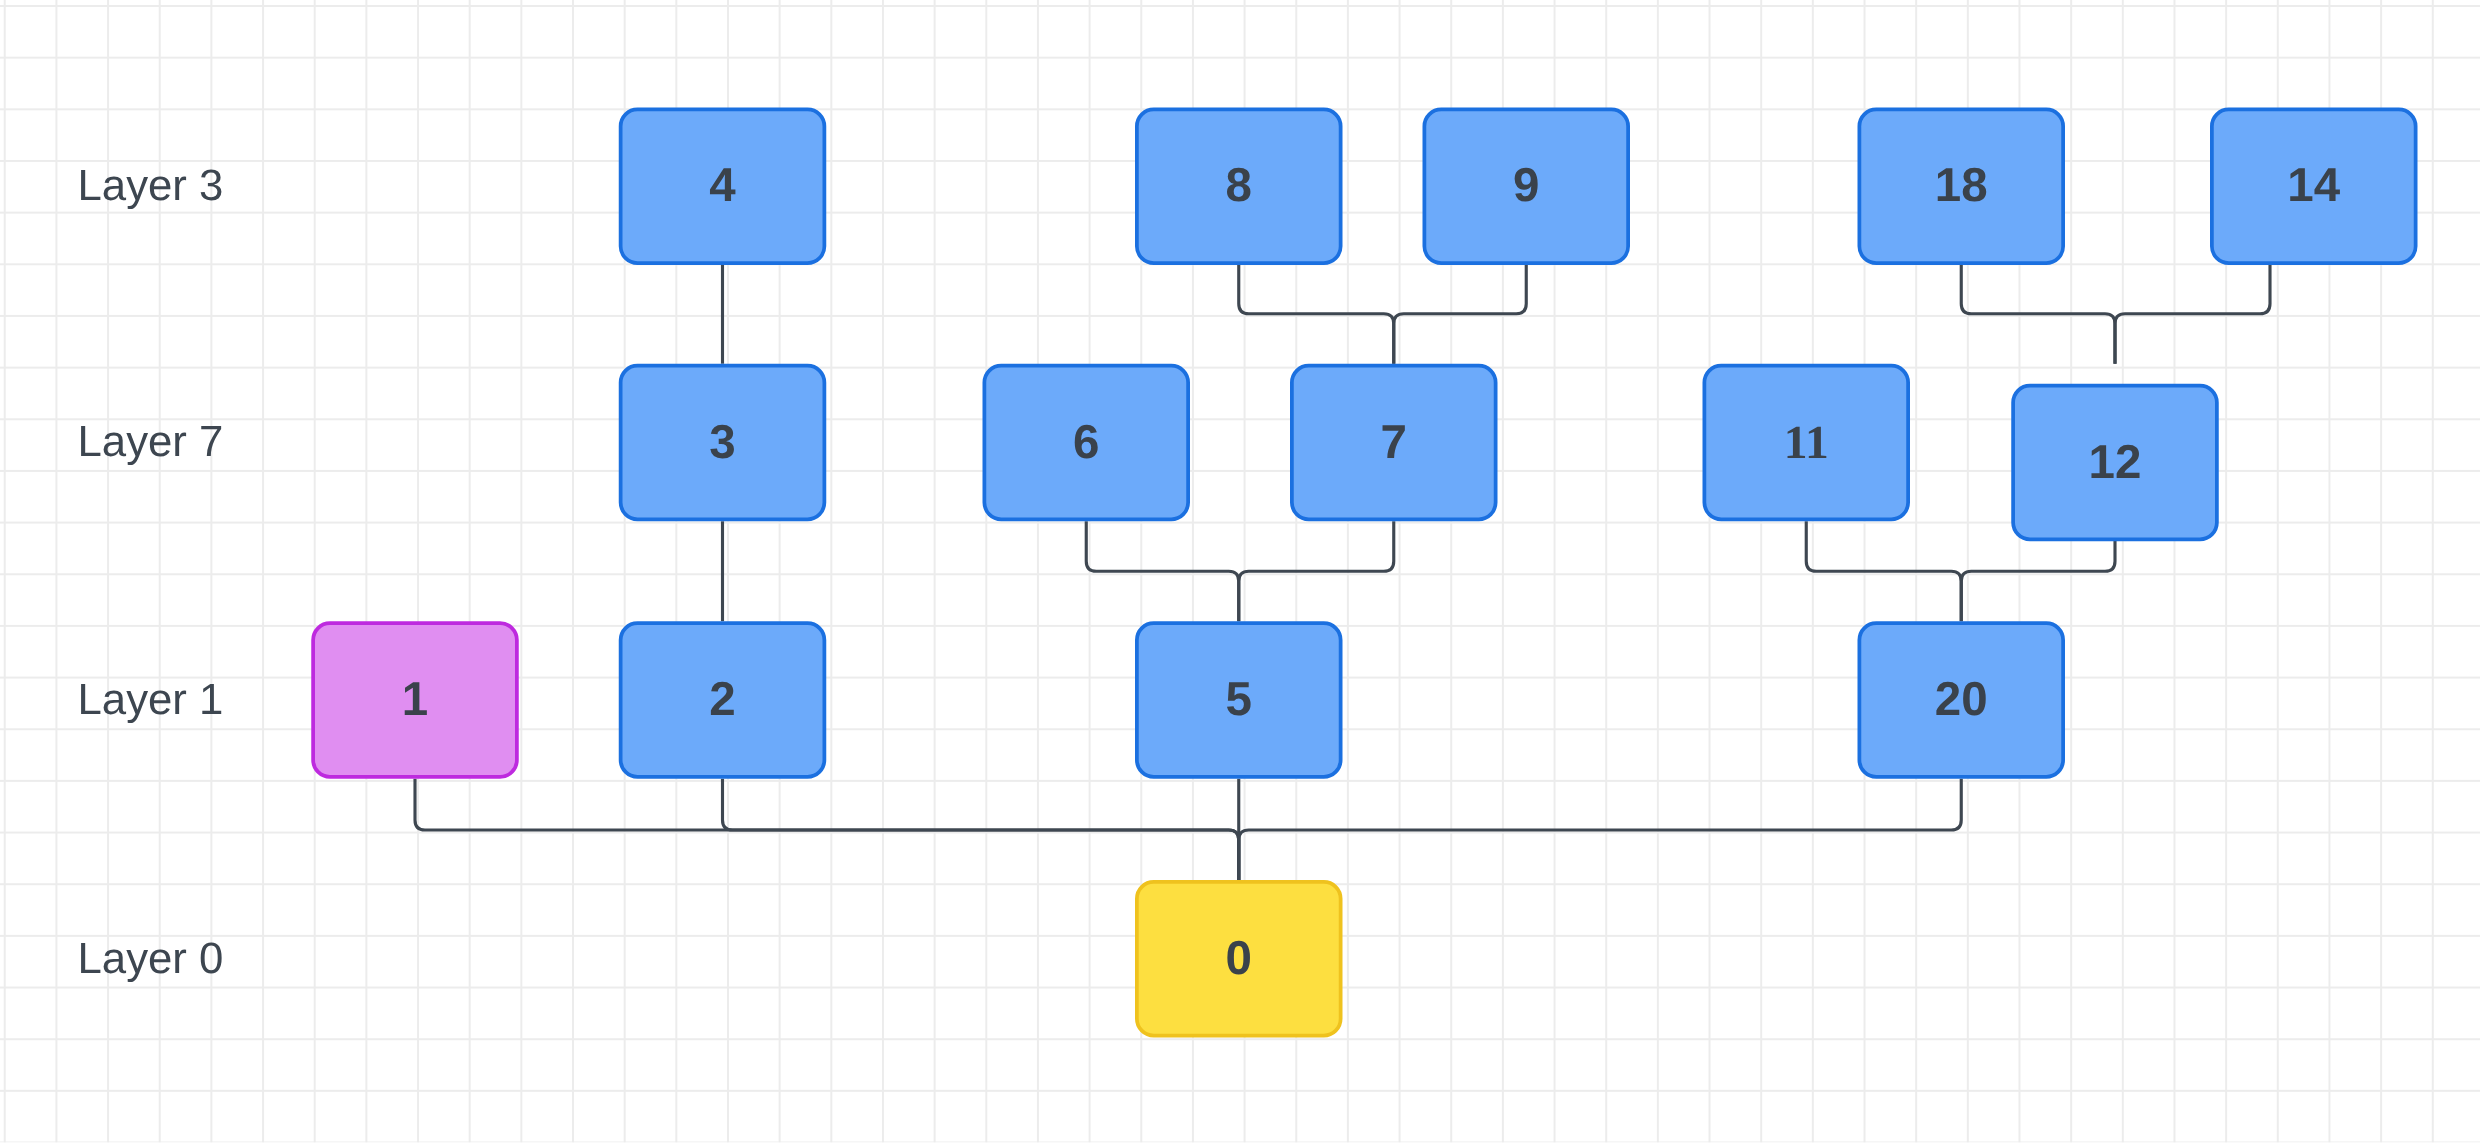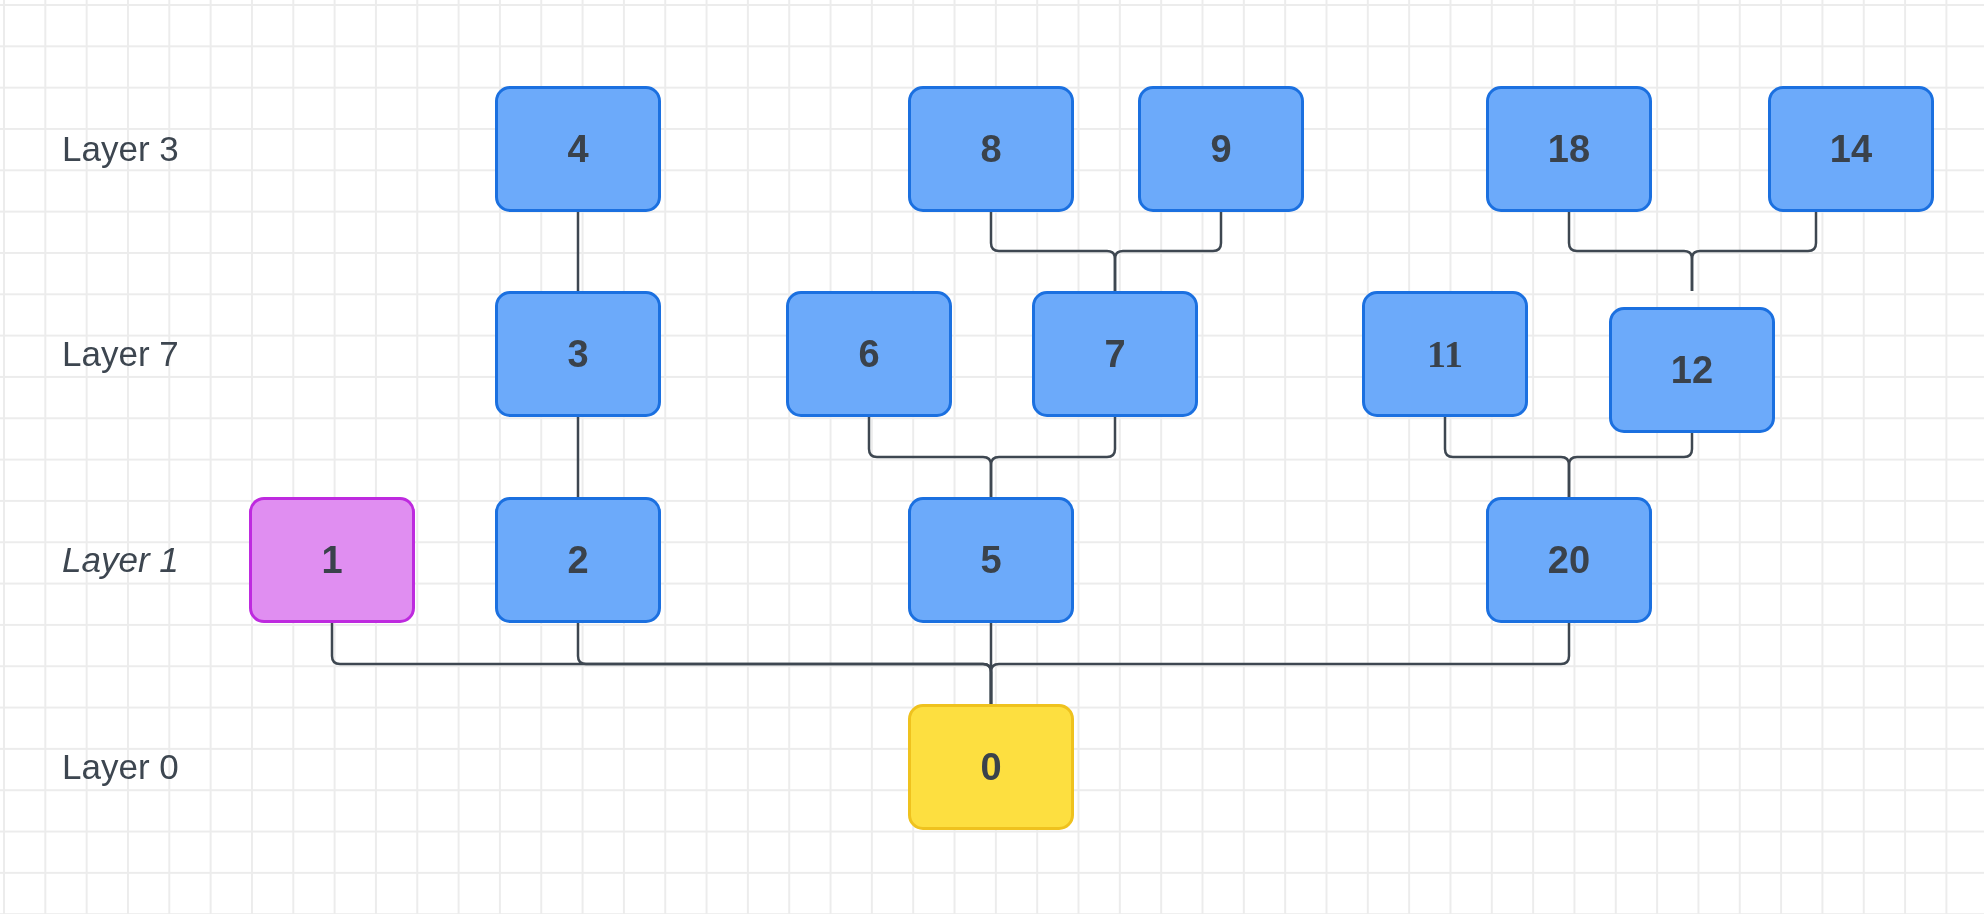--- a/index.html
+++ b/index.html
@@ -74,21 +74,21 @@
       <path d="M 1445 417 L 1445 449 Q 1445 457 1453 457 L 1561 457 Q 1569 457 1569 465 L 1569 497" fill="none" stroke="#3e4751" stroke-width="2.5" stroke-linejoin="round"></path>
       <path d="M 1692 417 L 1692 449 Q 1692 457 1684 457 L 1577 457 Q 1569 457 1569 465 L 1569 497" fill="none" stroke="#3e4751" stroke-width="2.5" stroke-linejoin="round"></path>
       <path d="M 332 623 L 332 656 Q 332 664 340 664 L 983 664 Q 991 664 991 672 L 991 704" fill="none" stroke="#3e4751" stroke-width="2.5" stroke-linejoin="round"></path>
       <path d="M 578 623 L 578 656 Q 578 664 586 664 L 983 664 Q 991 664 991 672 L 991 704" fill="none" stroke="#3e4751" stroke-width="2.5" stroke-linejoin="round"></path>
       <path d="M 991 623 L 991 704" fill="none" stroke="#3e4751" stroke-width="2.5" stroke-linejoin="round"></path>
       <path d="M 1569 623 L 1569 656 Q 1569 664 1561 664 L 999 664 Q 991 664 991 672 L 991 704" fill="none" stroke="#3e4751" stroke-width="2.5" stroke-linejoin="round"></path>
     </svg>
   <div id="labels-layer">
       <div class="row-label" style="top: 86px;">Layer 3</div>
       <div class="row-label" style="top: 291px;">Layer 7</div>
-      <div class="row-label" style="top: 497px; font-style: italic;">Layer 1</div>
+      <div class="row-label" style="top: 497px;">Layer 1</div>
       <div class="row-label" style="top: 704px;">Layer 0</div>
     </div>
   <div id="nodes-layer">
       <div class="node yellow" style="left: 908px; top: 704px;">
         <span class="node-label">0</span>
       </div>
       <div class="node purple" style="left: 249px; top: 497px;">
         <span class="node-label">1</span>
       </div>
       <div class="node blue" style="left: 495px; top: 497px;">

